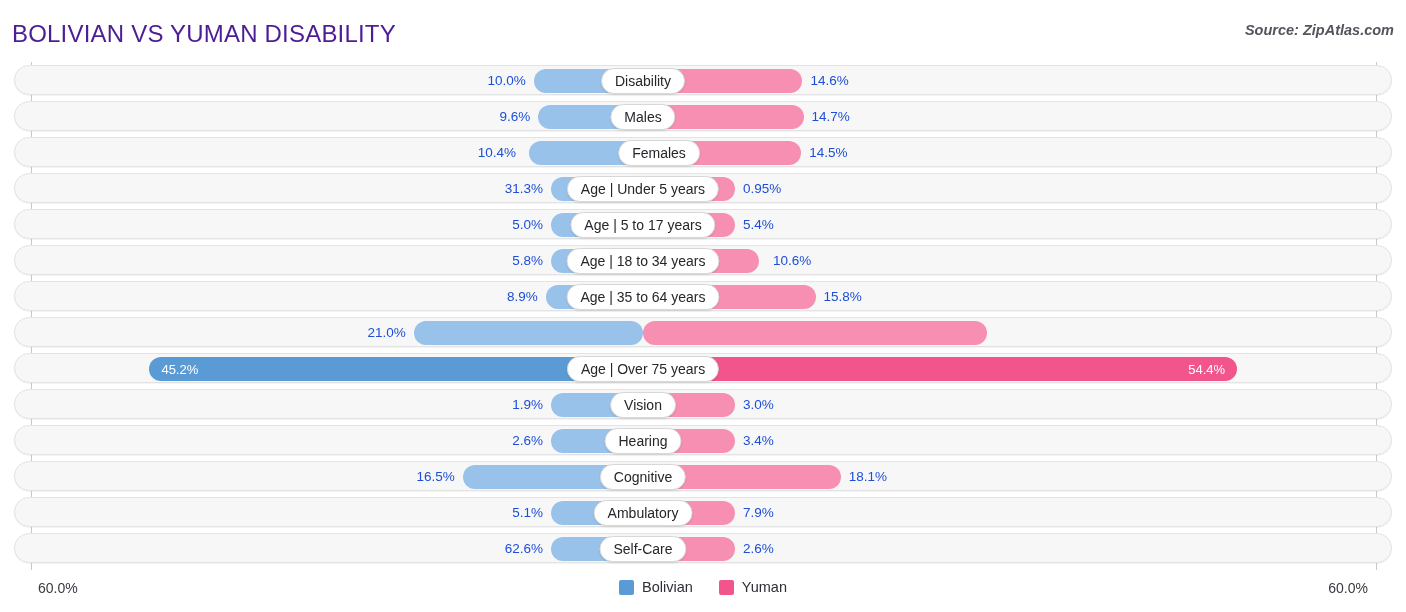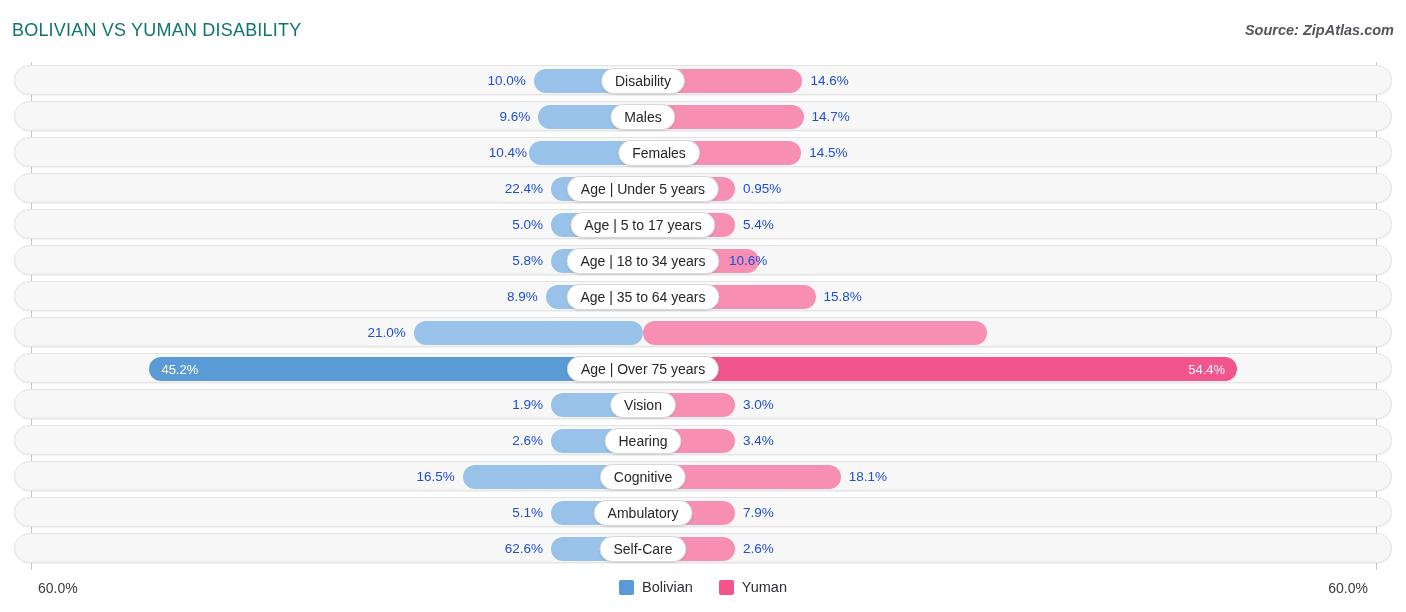--- a/index.html
+++ b/index.html
@@ -9,21 +9,21 @@
     width: 1406px; height: 612px;
     background: #ffffff;
     font-family: "Liberation Sans", sans-serif;
     overflow: hidden;
   }
   .page { position: relative; width: 1406px; height: 612px; background:#fff; }
 
   
   .hdr-title {
     position: absolute; left: 12px; top: 20px;
-    font-size: 18px; color: #0f766e; letter-spacing: .2px;
+    font-size: 24px; color: #4c1d95; letter-spacing: .2px;
     white-space: nowrap;
   }
   .hdr-source {
     position: absolute; right: 12px; top: 22px;
     font-size: 14.5px; font-style: italic; font-weight: bold;
     color: #53555c; white-space: nowrap;
   }
 
   
   .plot { position: absolute; left: 0; top: 62px; width: 1406px; height: 510px; }
@@ -107,43 +107,43 @@
       <div class="row" style="top: 39px;">
         <div class="bar left" style="left: 523.168px; width: 104.832px;"></div>
         <div class="bar right" style="left: 628px; width: 160.524px;"></div>
         <div class="vlabel" style="left: 515.168px; transform: translateX(-100%);">9.6%</div>
         <div class="vlabel" style="left: 796.524px;">14.7%</div>
         <div class="catpill" style="left: 628px; transform: translateX(-50%);">Males</div>
       </div>
       <div class="row" style="top: 75px;">
         <div class="bar left" style="left: 514.432px; width: 113.568px;"></div>
         <div class="bar right" style="left: 628px; width: 158.34px;"></div>
-        <div class="vlabel" style="left: 512px; transform: translateX(-100%);">10.4%</div>
+        <div class="vlabel" style="left: 501px; transform: translateX(-100%);">10.4%</div>
         <div class="vlabel" style="left: 794.34px;">14.5%</div>
         <div class="catpill" style="left: 644px; transform: translateX(-50%);">Females</div>
       </div>
       <div class="row" style="top: 111px;">
         <div class="bar left" style="left: 536px; width: 92px;"></div>
         <div class="bar right" style="left: 628px; width: 92px;"></div>
-        <div class="vlabel" style="left: 528px; transform: translateX(-100%);">22.4%</div>
+        <div class="vlabel" style="left: 528px; transform: translateX(-100%);">31.3%</div>
         <div class="vlabel" style="left: 728px;">0.95%</div>
         <div class="catpill" style="left: 628px; transform: translateX(-50%);">Age | Under 5 years</div>
       </div>
       <div class="row" style="top: 147px;">
         <div class="bar left" style="left: 536px; width: 92px;"></div>
         <div class="bar right" style="left: 628px; width: 92px;"></div>
         <div class="vlabel" style="left: 528px; transform: translateX(-100%);">5.0%</div>
         <div class="vlabel" style="left: 728px;">5.4%</div>
         <div class="catpill" style="left: 628px; transform: translateX(-50%);">Age | 5 to 17 years</div>
       </div>
       <div class="row" style="top: 183px;">
         <div class="bar left" style="left: 536px; width: 92px;"></div>
         <div class="bar right" style="left: 628px; width: 115.752px;"></div>
         <div class="vlabel" style="left: 528px; transform: translateX(-100%);">5.8%</div>
-        <div class="vlabel" style="left: 714px;">10.6%</div>
+        <div class="vlabel" style="left: 758px;">10.6%</div>
         <div class="catpill" style="left: 628px; transform: translateX(-50%);">Age | 18 to 34 years</div>
       </div>
       <div class="row" style="top: 219px;">
         <div class="bar left" style="left: 530.812px; width: 97.188px;"></div>
         <div class="bar right" style="left: 628px; width: 172.536px;"></div>
         <div class="vlabel" style="left: 522.812px; transform: translateX(-100%);">8.9%</div>
         <div class="vlabel" style="left: 808.536px;">15.8%</div>
         <div class="catpill" style="left: 628px; transform: translateX(-50%);">Age | 35 to 64 years</div>
       </div>
       <div class="row" style="top: 255px;">

